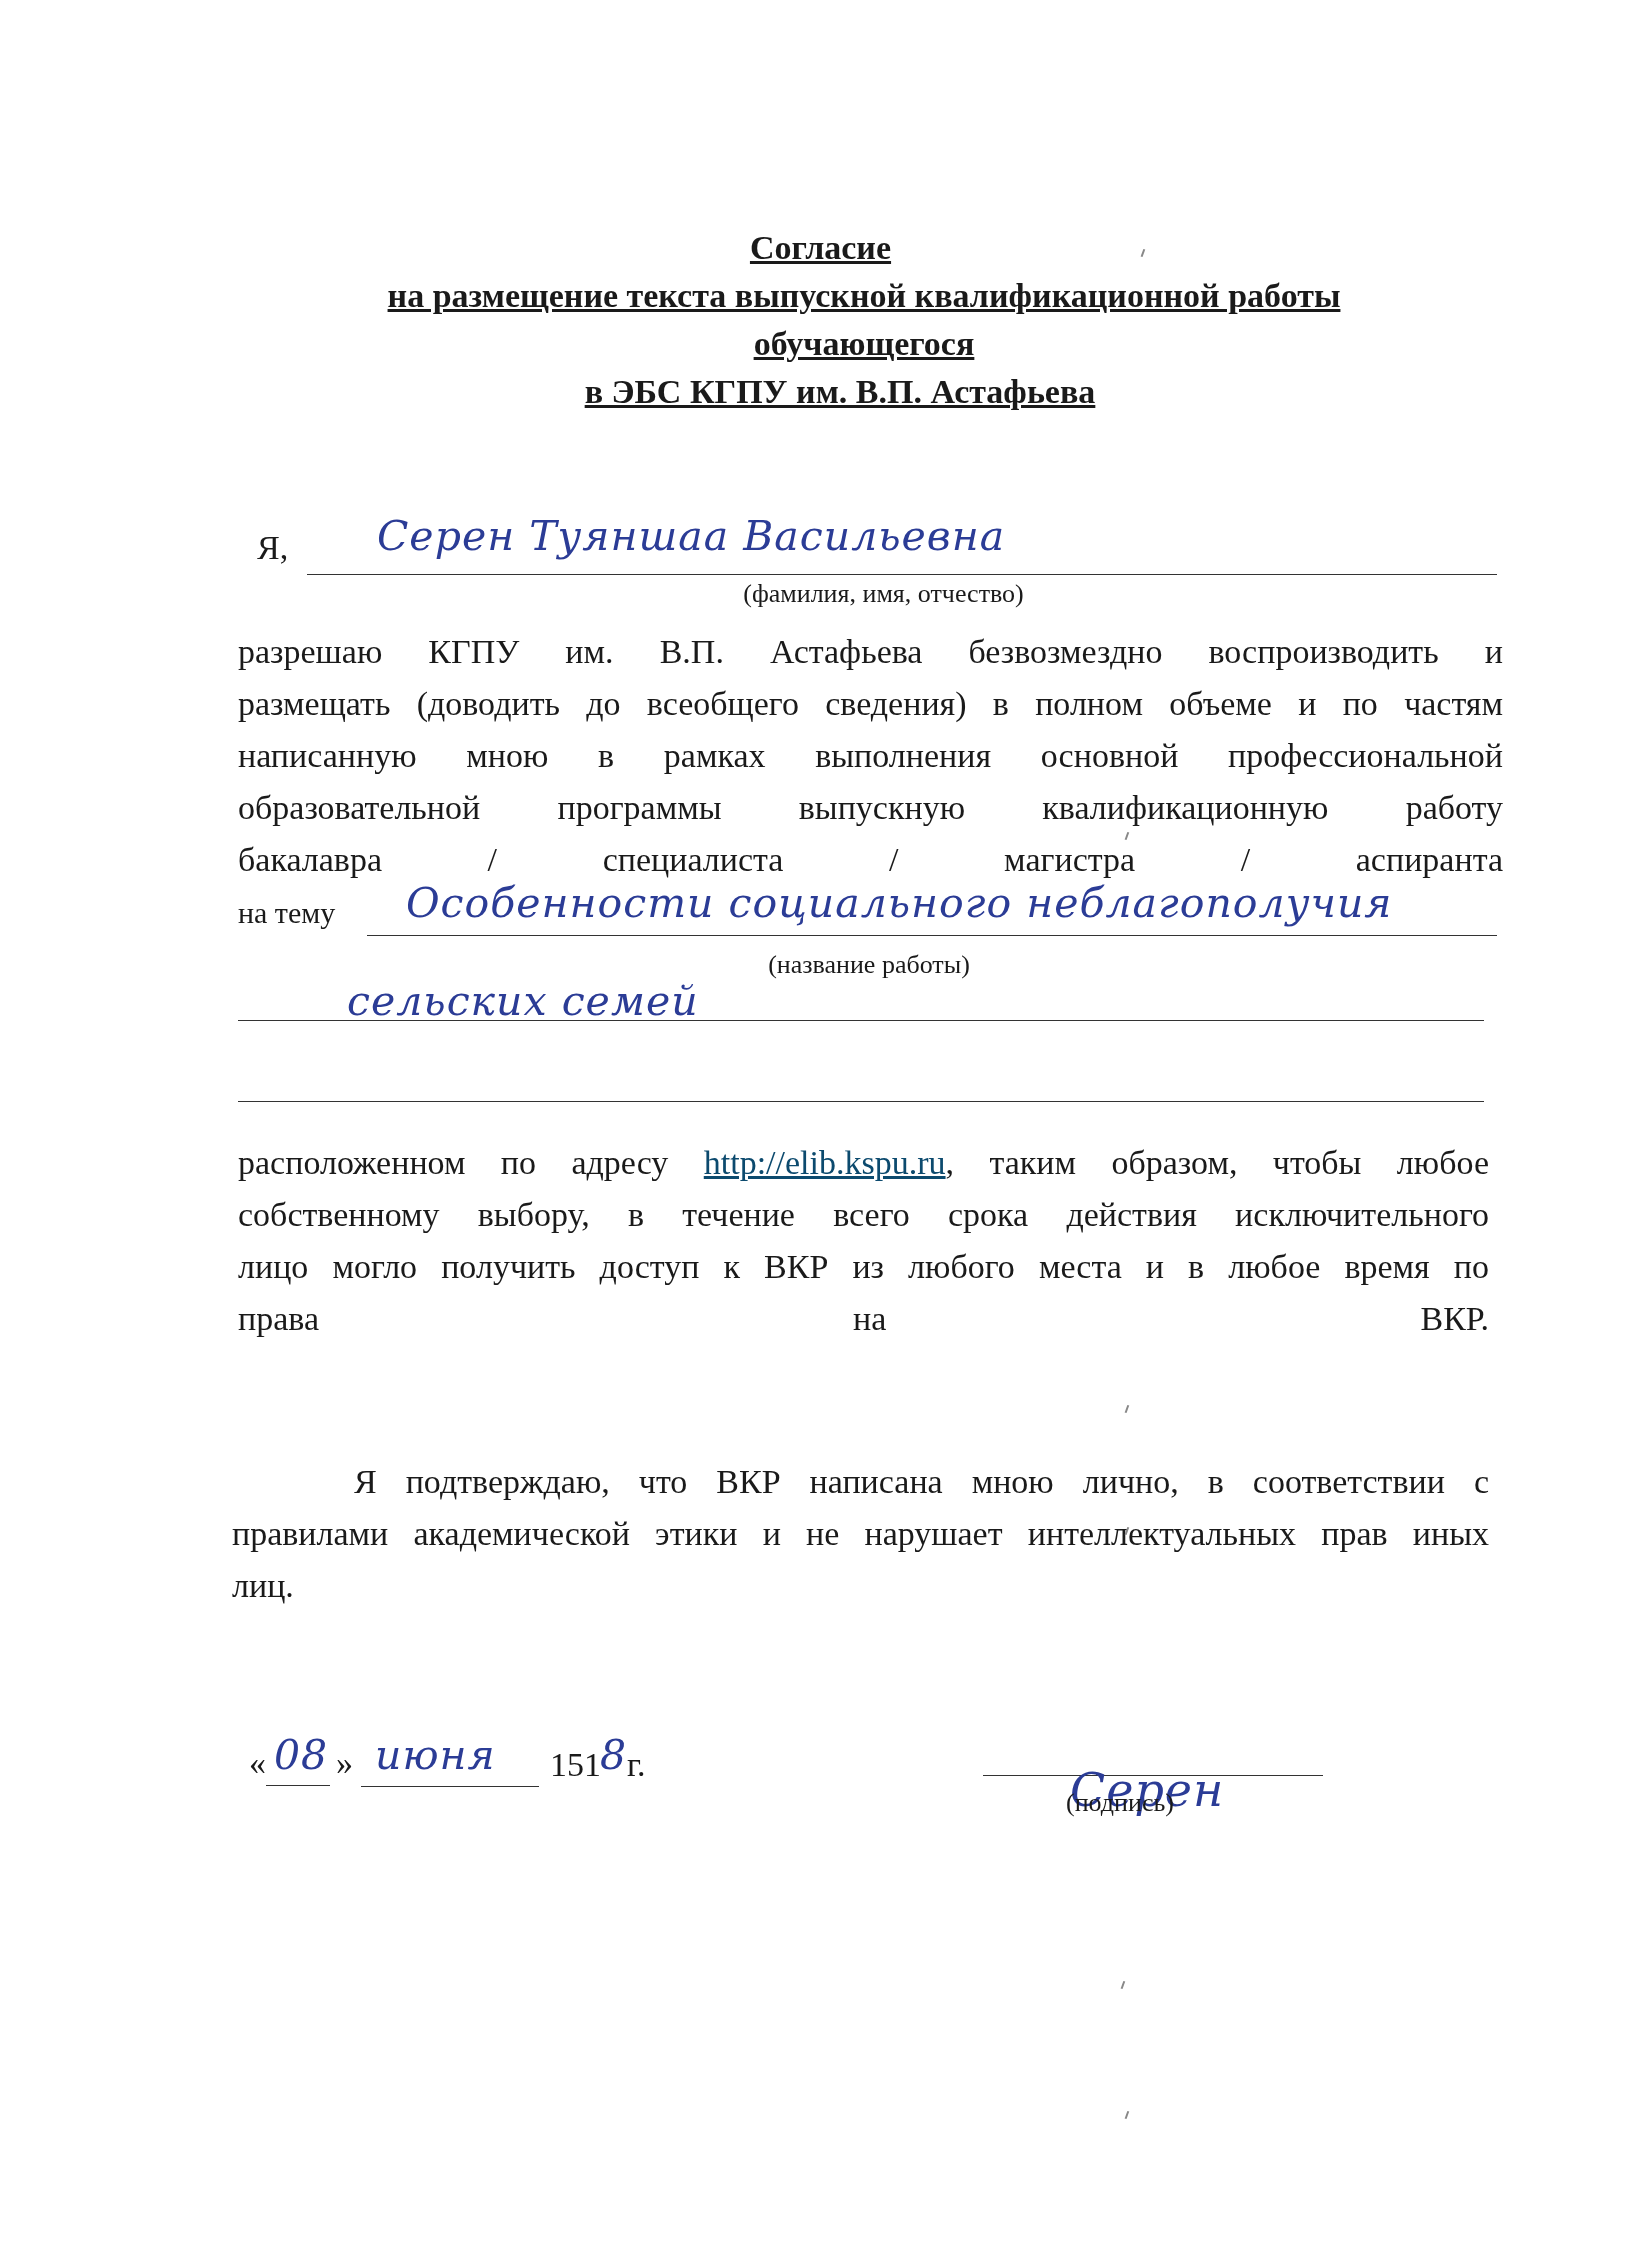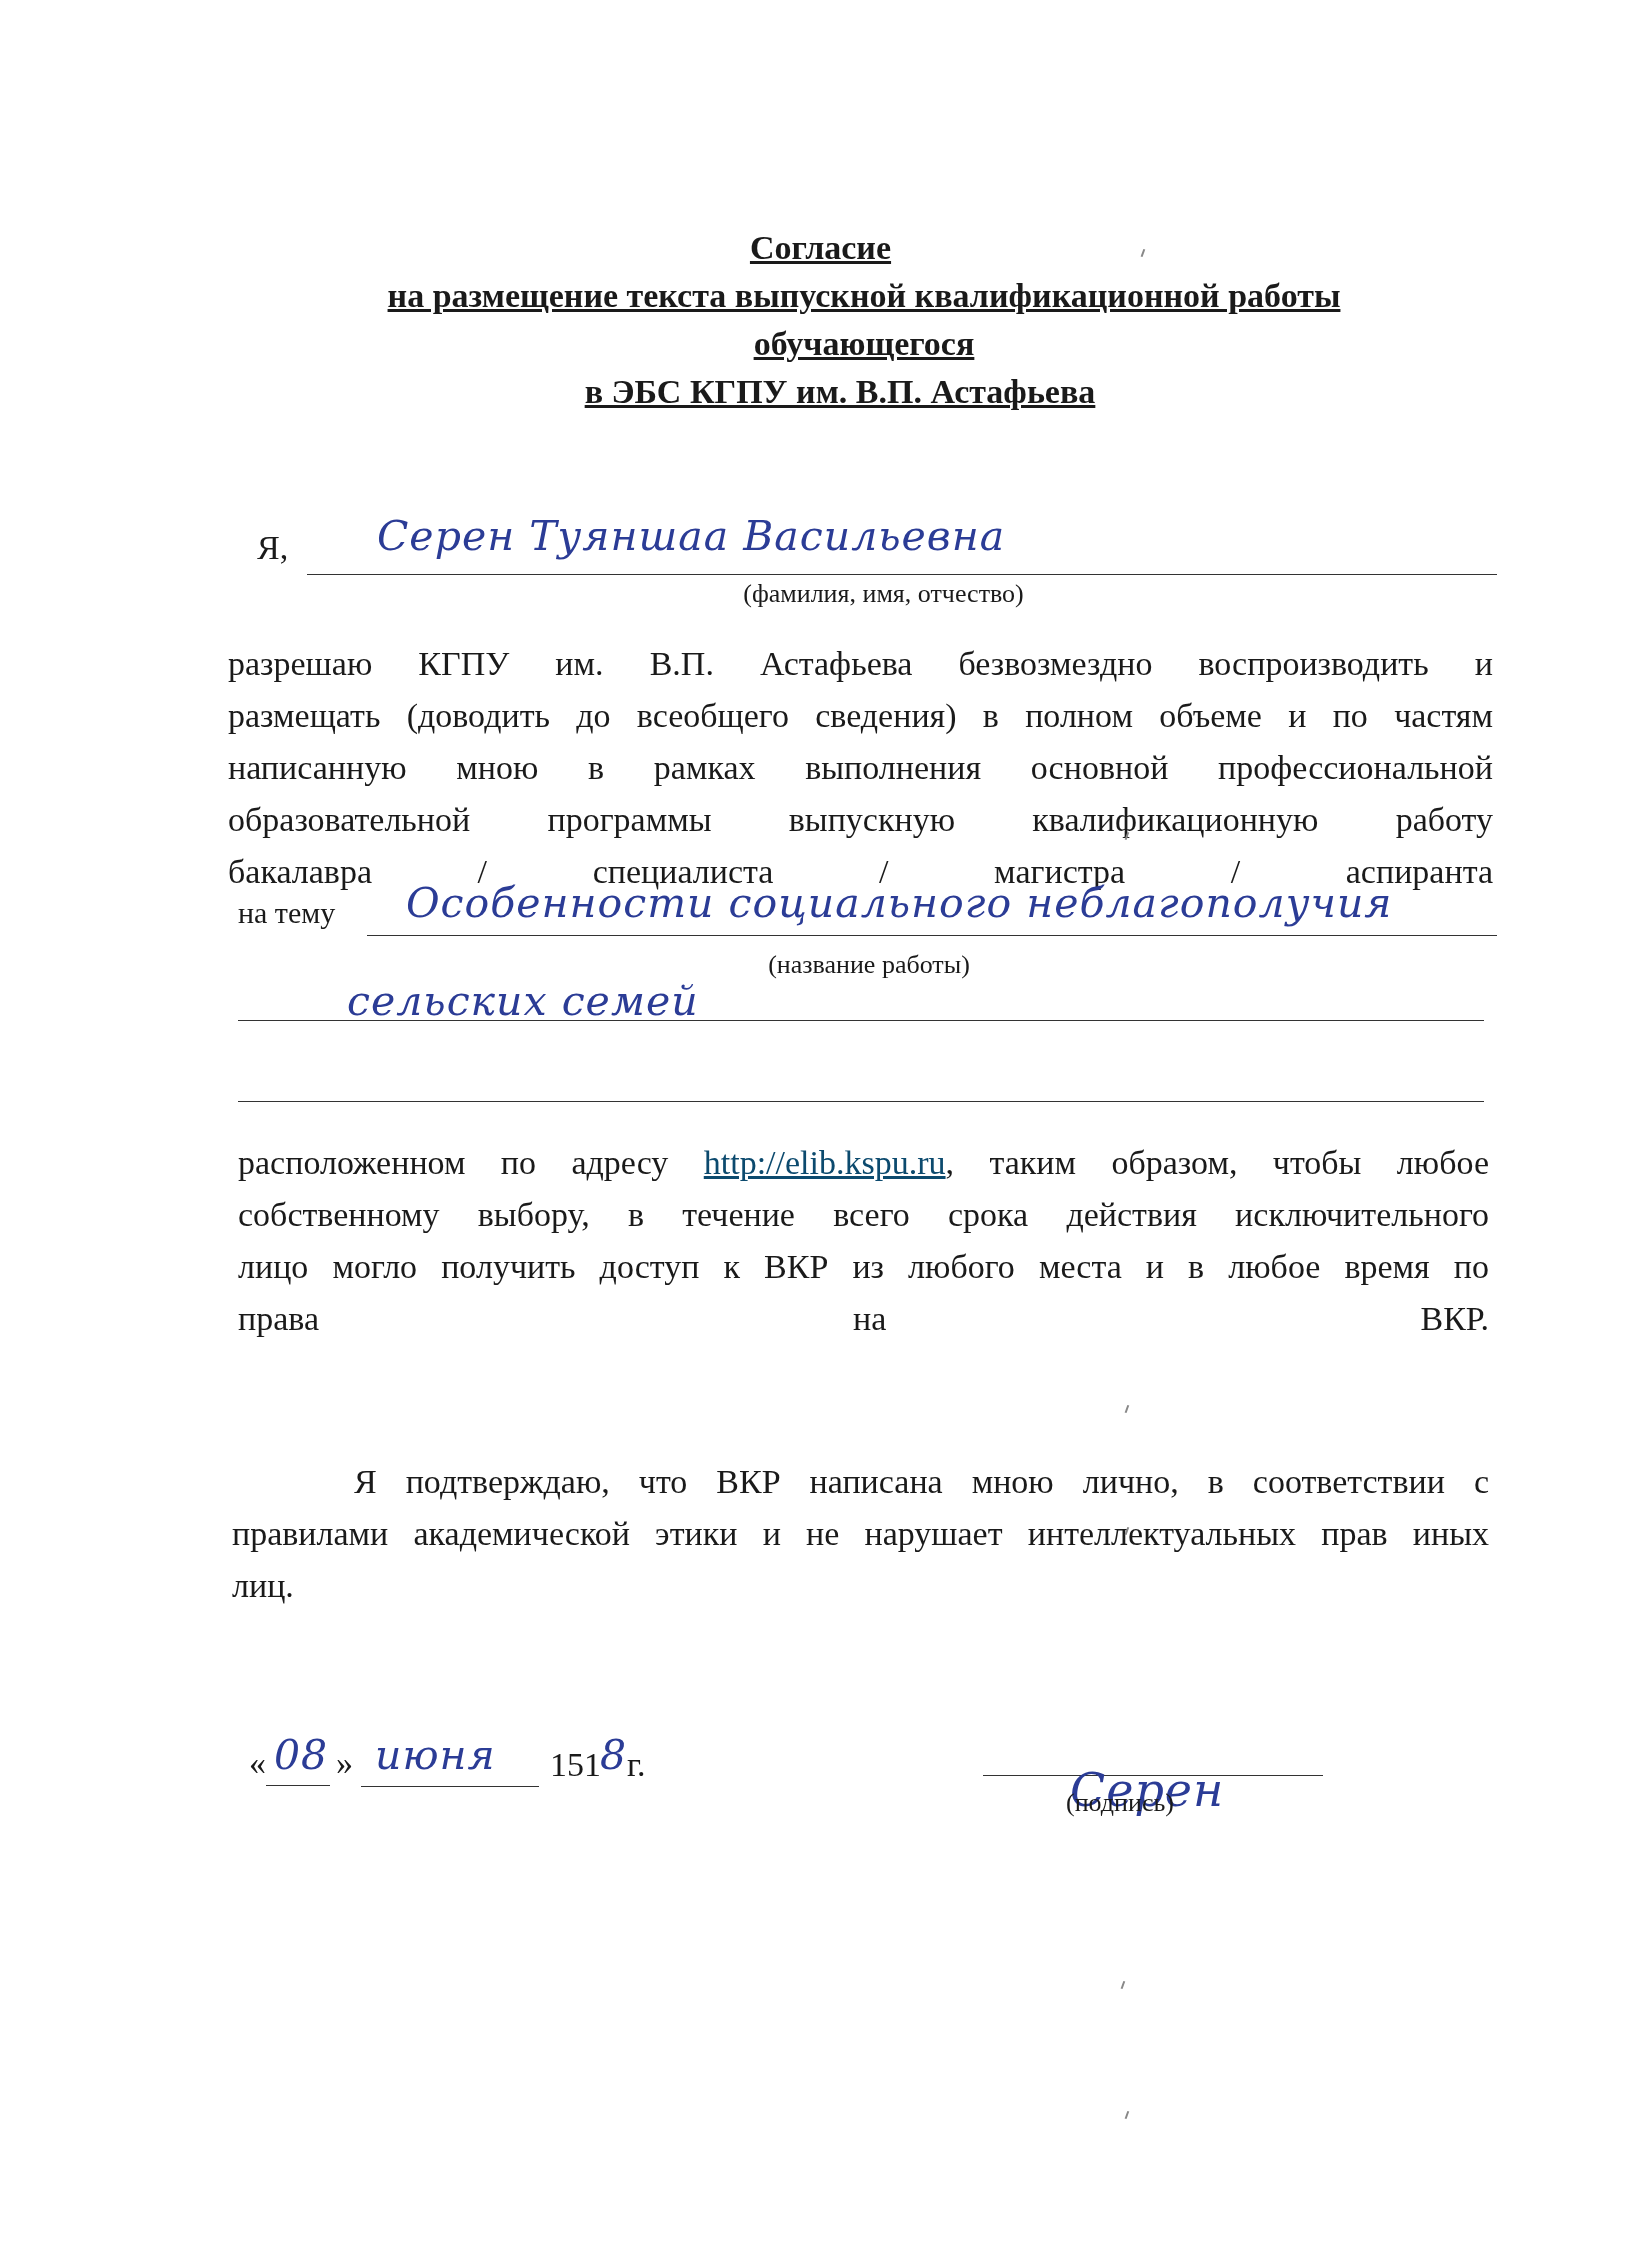--- a/index.html
+++ b/index.html
@@ -24,21 +24,21 @@
   <div style="margin-left:87px;">на размещение текста выпускной квалификационной работы</div>
   <div style="margin-left:87px;">обучающегося</div>
   <div style="margin-left:39px;">в ЭБС КГПУ им. В.П. Астафьева</div>
 </div>
 
 <div class="abs" style="left:257px; top:529px; font-size:34px;">Я,</div>
 <div class="line" style="left:307px; top:574px; width:1190px;"></div>
 <div class="abs hand" style="left:377px; top:512px;">Серен Туяншаа Васильевна</div>
 <div class="abs cap" style="left:676px; width:415px; top:579px;">(фамилия, имя, отчество)</div>
 
-<div class="abs par" style="left:228px; top:626px; width:1265px;margin-top:12px;">
+<div class="abs par" style="left:238px; top:626px; width:1265px;">
   <span class="jl">разрешаю КГПУ им. В.П. Астафьева безвозмездно воспроизводить и</span>
   <span class="jl">размещать (доводить до всеобщего сведения) в полном объеме и по частям</span>
   <span class="jl">написанную мною в рамках выполнения основной профессиональной</span>
   <span class="jl">образовательной программы выпускную квалификационную работу</span>
   <span class="ll">бакалавра / специалиста / магистра / аспиранта</span>
 </div>
 
 <div class="abs" style="left:238px; top:896px; font-size:30px;">на тему</div>
 <div class="line" style="left:367px; top:935px; width:1130px;"></div>
 <div class="abs hand" style="left:406px; top:879px;">Особенности социального неблагополучия</div>

